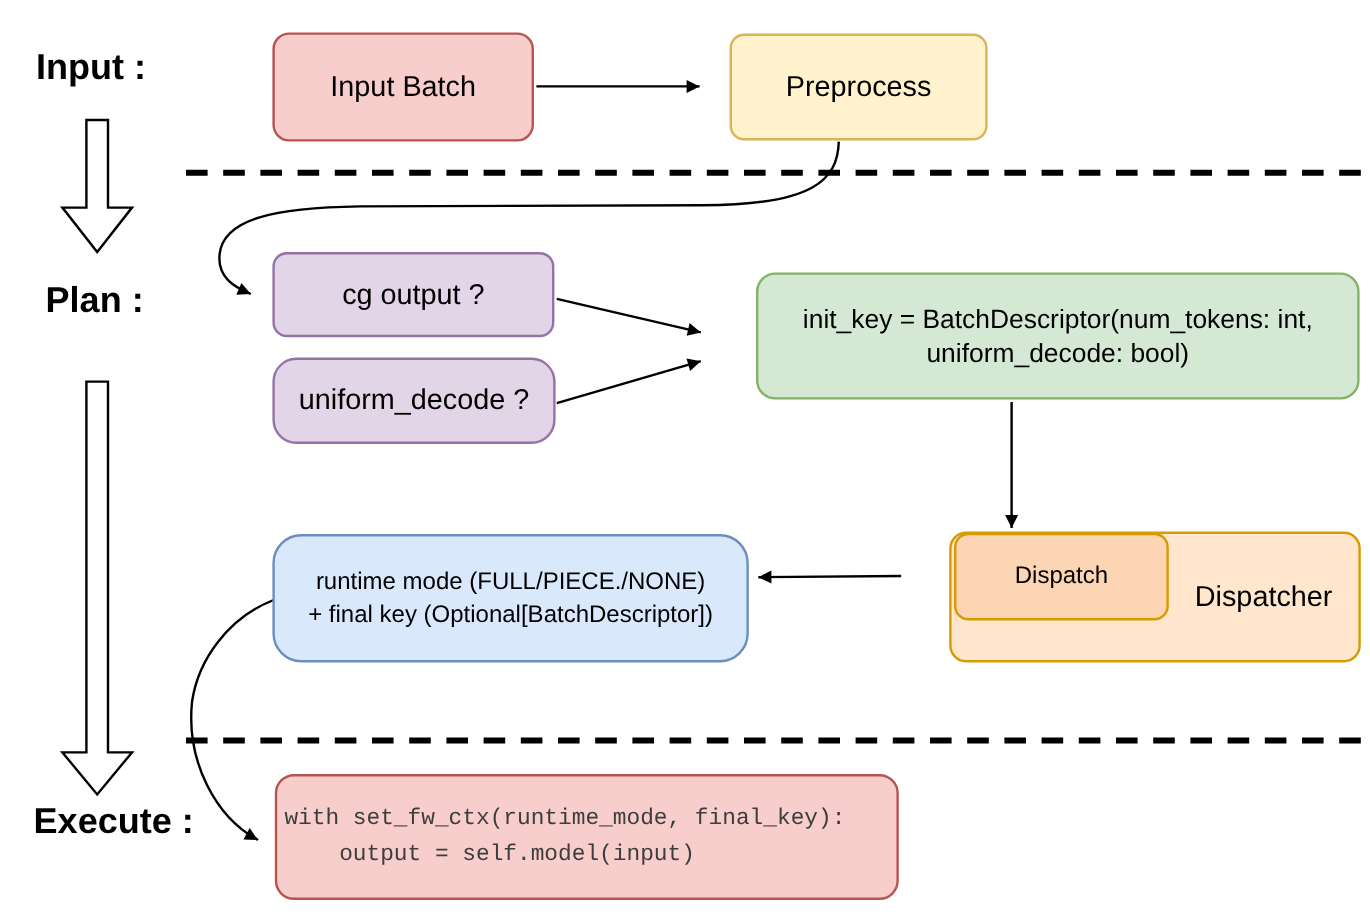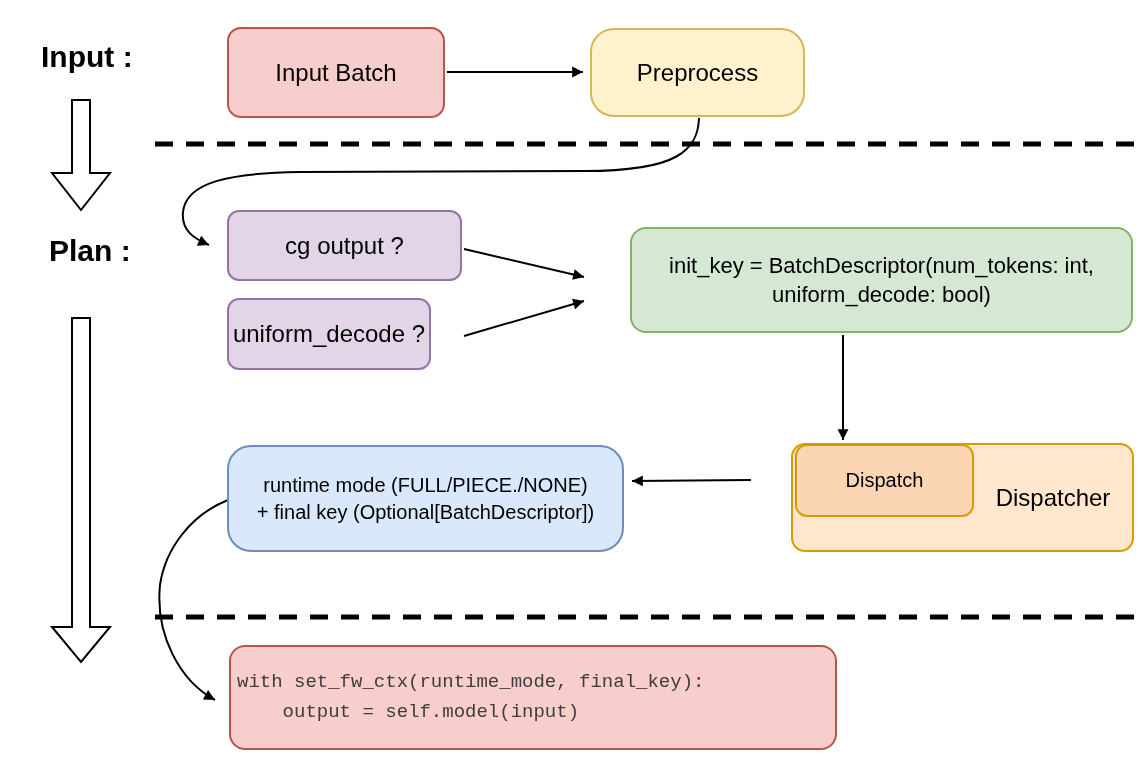--- a/index.html
+++ b/index.html
@@ -51,31 +51,31 @@
     align-items: center;
     justify-content: center;
     text-align: center;
     line-height: 1.32;
   }
   .stage-label {
     position: absolute;
     font-size: 30px;
     font-weight: bold;
     white-space: nowrap;
-    margin-left: 11px;
   }
   .node-red {
     background: var(--red-fill);
     border: 2px solid var(--red-stroke);
     border-radius: 14px;
   }
   .node-yellow {
     background: var(--yellow-fill);
     border: 2px solid var(--yellow-stroke);
-    border-radius: 24px;
+    border-radius: 12px;
+    margin-left: 18px;
   }
   .node-purple {
     background: var(--purple-fill);
     border: 2px solid var(--purple-stroke);
     border-radius: 12px;
   }
   .node-green {
     background: var(--green-fill);
     border: 2px solid var(--green-stroke);
     border-radius: 16px;
@@ -136,34 +136,35 @@
     <line class="conn" x1="464" y1="336" x2="584" y2="301" marker-end="url(#arrow)"></line>
     <line class="conn" x1="843" y1="335" x2="843" y2="440" marker-end="url(#arrow)"></line>
     <line class="conn" x1="751" y1="480" x2="632" y2="481" marker-end="url(#arrow)"></line>
 
     <path class="conn" marker-end="url(#arrow)" d="M699,118 C698,150 678,171 585,171 L300,172 C230,173 186,182 183,212 C181,231 195,239 209,245"></path>
     <path class="conn" marker-end="url(#arrow)" d="M228,500 C190,515 165,550 160,585 C155,635 180,681 215,700"></path>
   </svg>
 
   <div class="stage-label" style="left:30px; top:40px;">Input :</div>
   <div class="stage-label" style="left:38px; top:234px;">Plan :</div>
+  <div class="stage-label" style="left:28px; top:668px;">Execute :</div>
 
   <div class="node node-red" style="left:227px; top:27px; width:218px; height:91px; font-size:24px;">
     <span>Input Batch</span>
   </div>
 
   <div class="node node-yellow" style="left:590px; top:28px; width:215px; height:89px; font-size:24px;">
     <span>Preprocess</span>
   </div>
 
   <div class="node node-purple" style="left:227px; top:210px; width:235px; height:71px; font-size:24px;">
     <span>cg output ?</span>
   </div>
 
-  <div class="node node-purple" style="left:227px; top:298px; width:204px; height:72px; font-size:24px;">
+  <div class="node node-purple" style="left:227px; top:298px; width:236px; height:72px; font-size:24px;border-radius:20px;">
     <span>uniform_decode ?</span>
   </div>
 
   <div class="node node-green" style="left:589px; top:227px; width:503px; height:106px; font-size:22px;margin-left:41px;">
     <span>init_key = BatchDescriptor(num_tokens: int,</span>
     <span>uniform_decode: bool)</span>
   </div>
 
   <div class="node node-orange-outer" style="left:751px; top:443px; width:343px; height:109px;">
     <div class="node node-orange-inner" style="left:2px; top:-1px; width:179px; height:73px; font-size:20px;">
@@ -172,18 +173,18 @@
     <div class="node" style="left:181px; top:0; width:158px; height:105px; font-size:24px;">
       <span>Dispatcher</span>
     </div>
   </div>
 
   <div class="node node-blue" style="left:227px; top:445px; width:397px; height:107px; font-size:20px;">
     <span>runtime mode (FULL/PIECE./NONE)</span>
     <span>+ final key (Optional[BatchDescriptor])</span>
   </div>
 
-  <div class="node node-code" style="left:229px; top:645px; width:608px; height:105px;">
+  <div class="node node-code" style="left:229px; top:645px; width:520px; height:105px;">
     <span class="code-text">with set_fw_ctx(runtime_mode, final_key):</span>
     <span class="code-text">    output = self.model(input)</span>
   </div>
 
 </div>
 
 </body></html>

